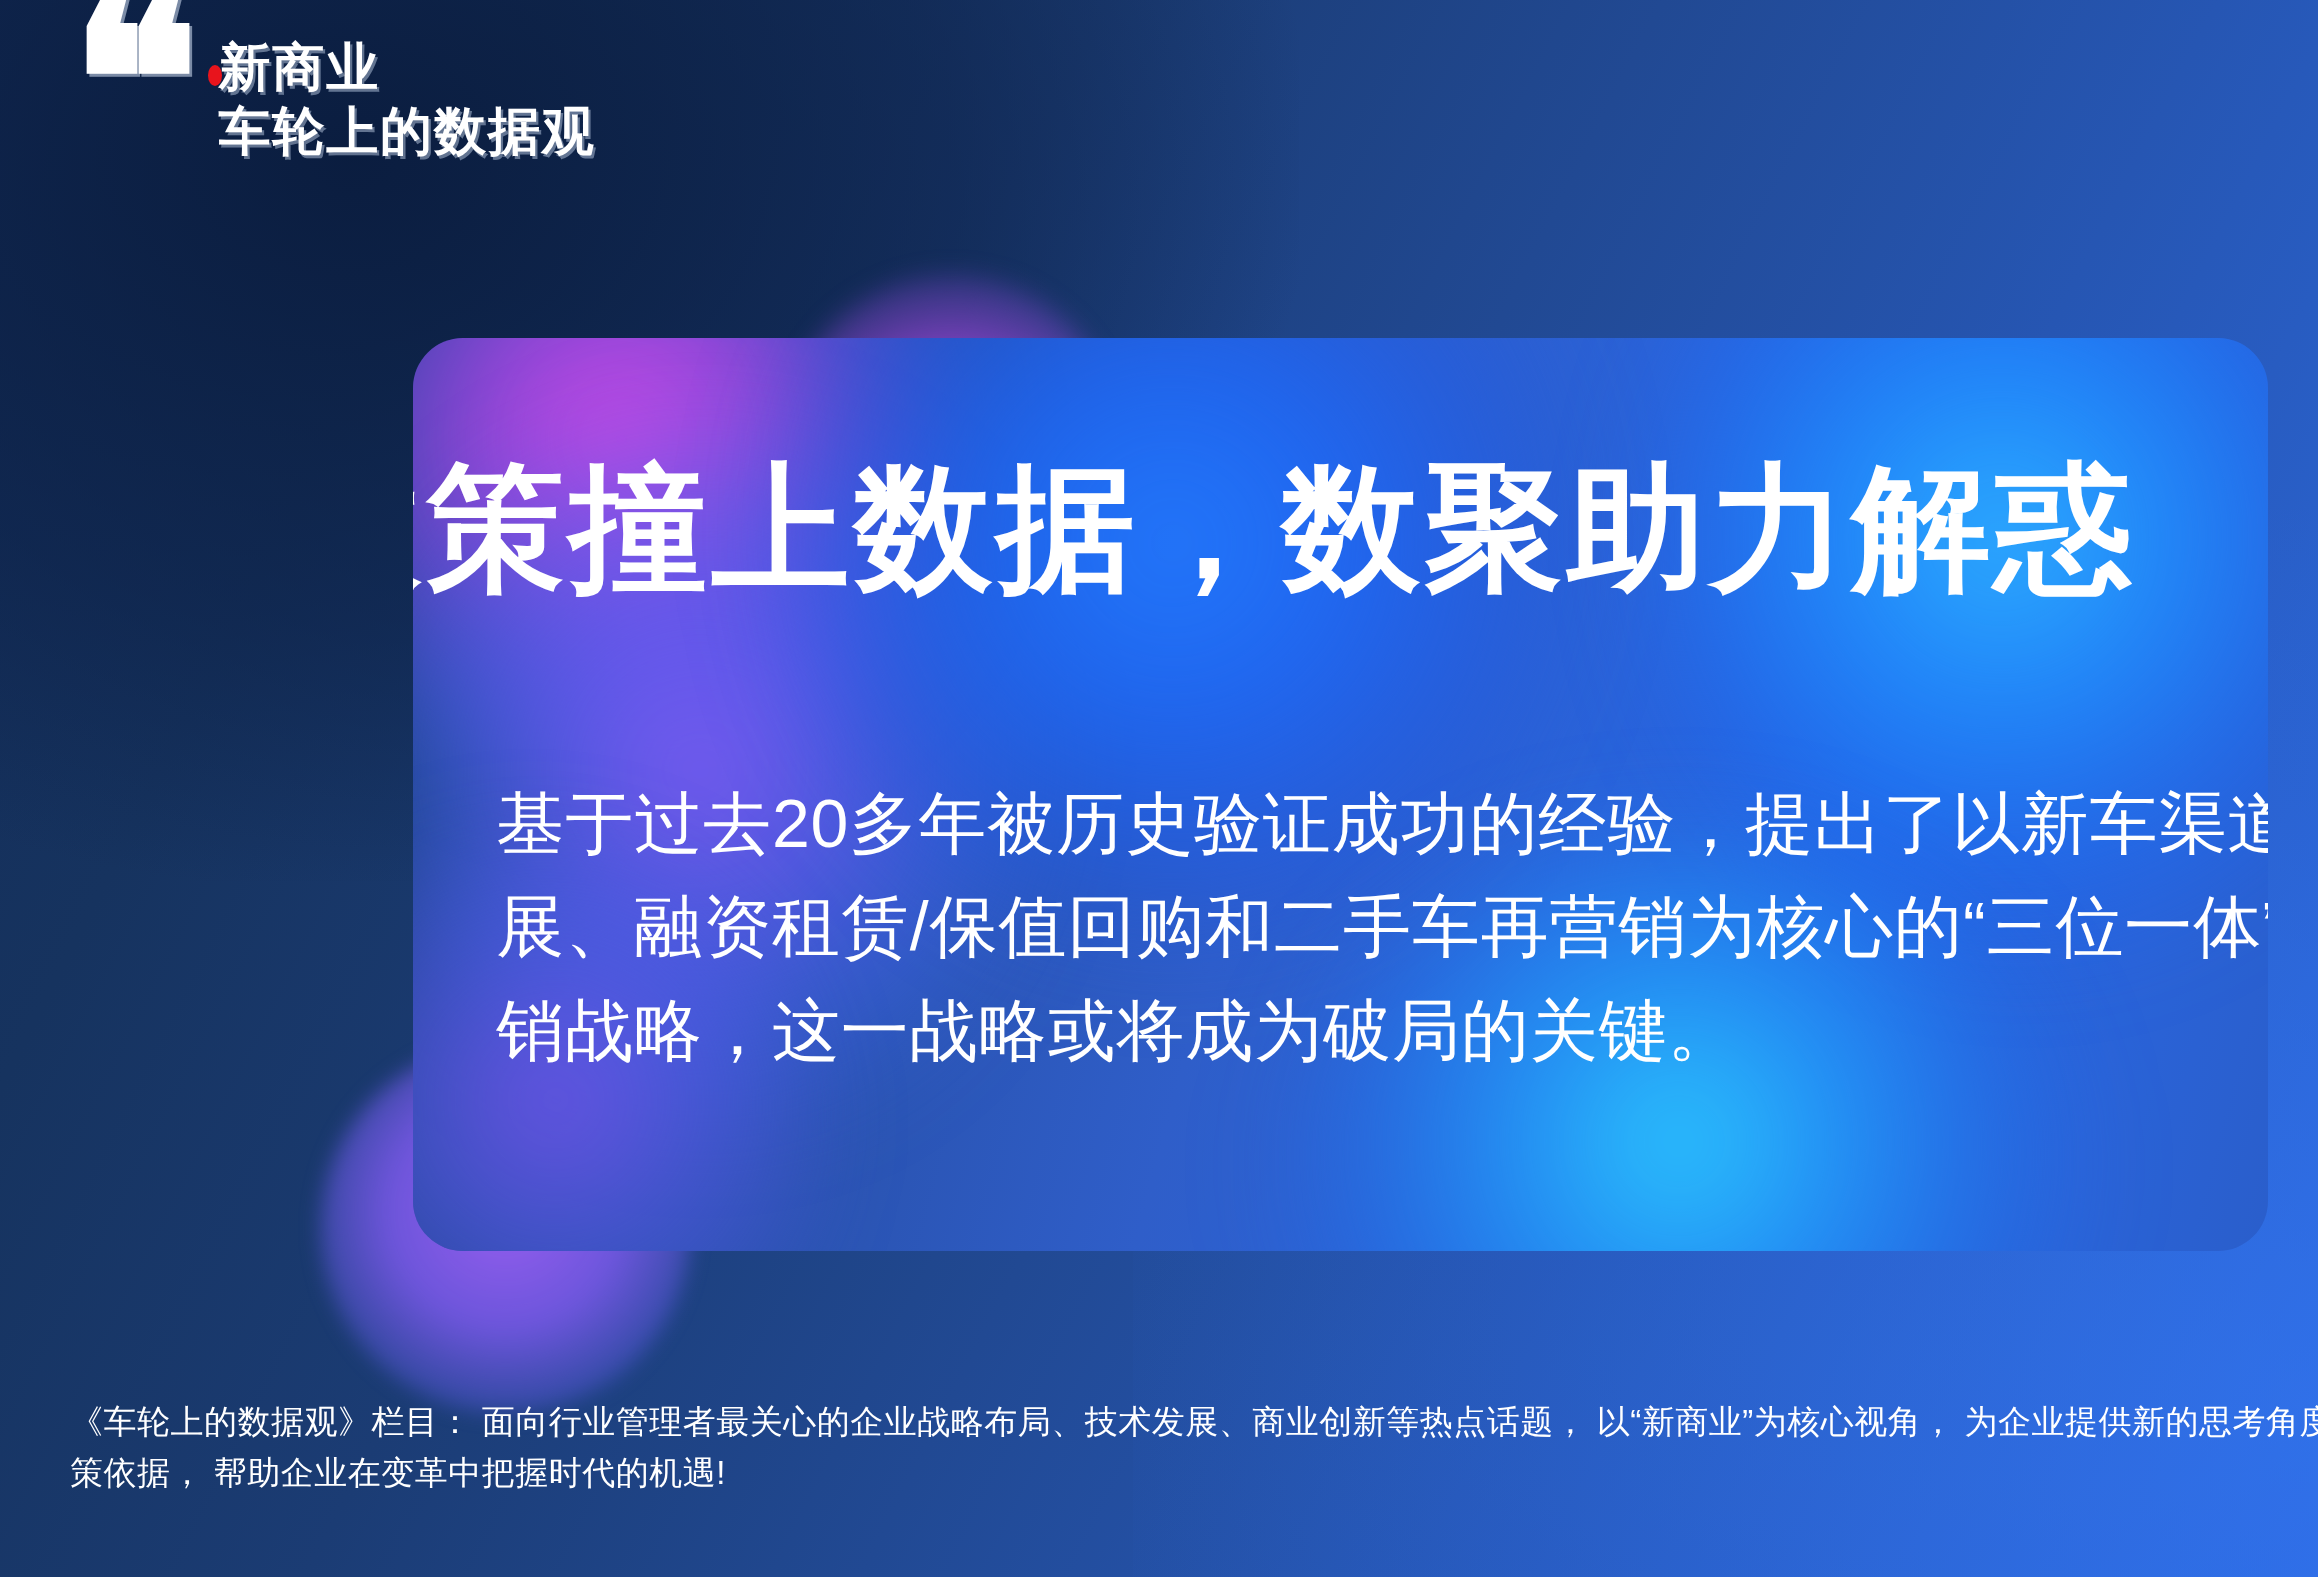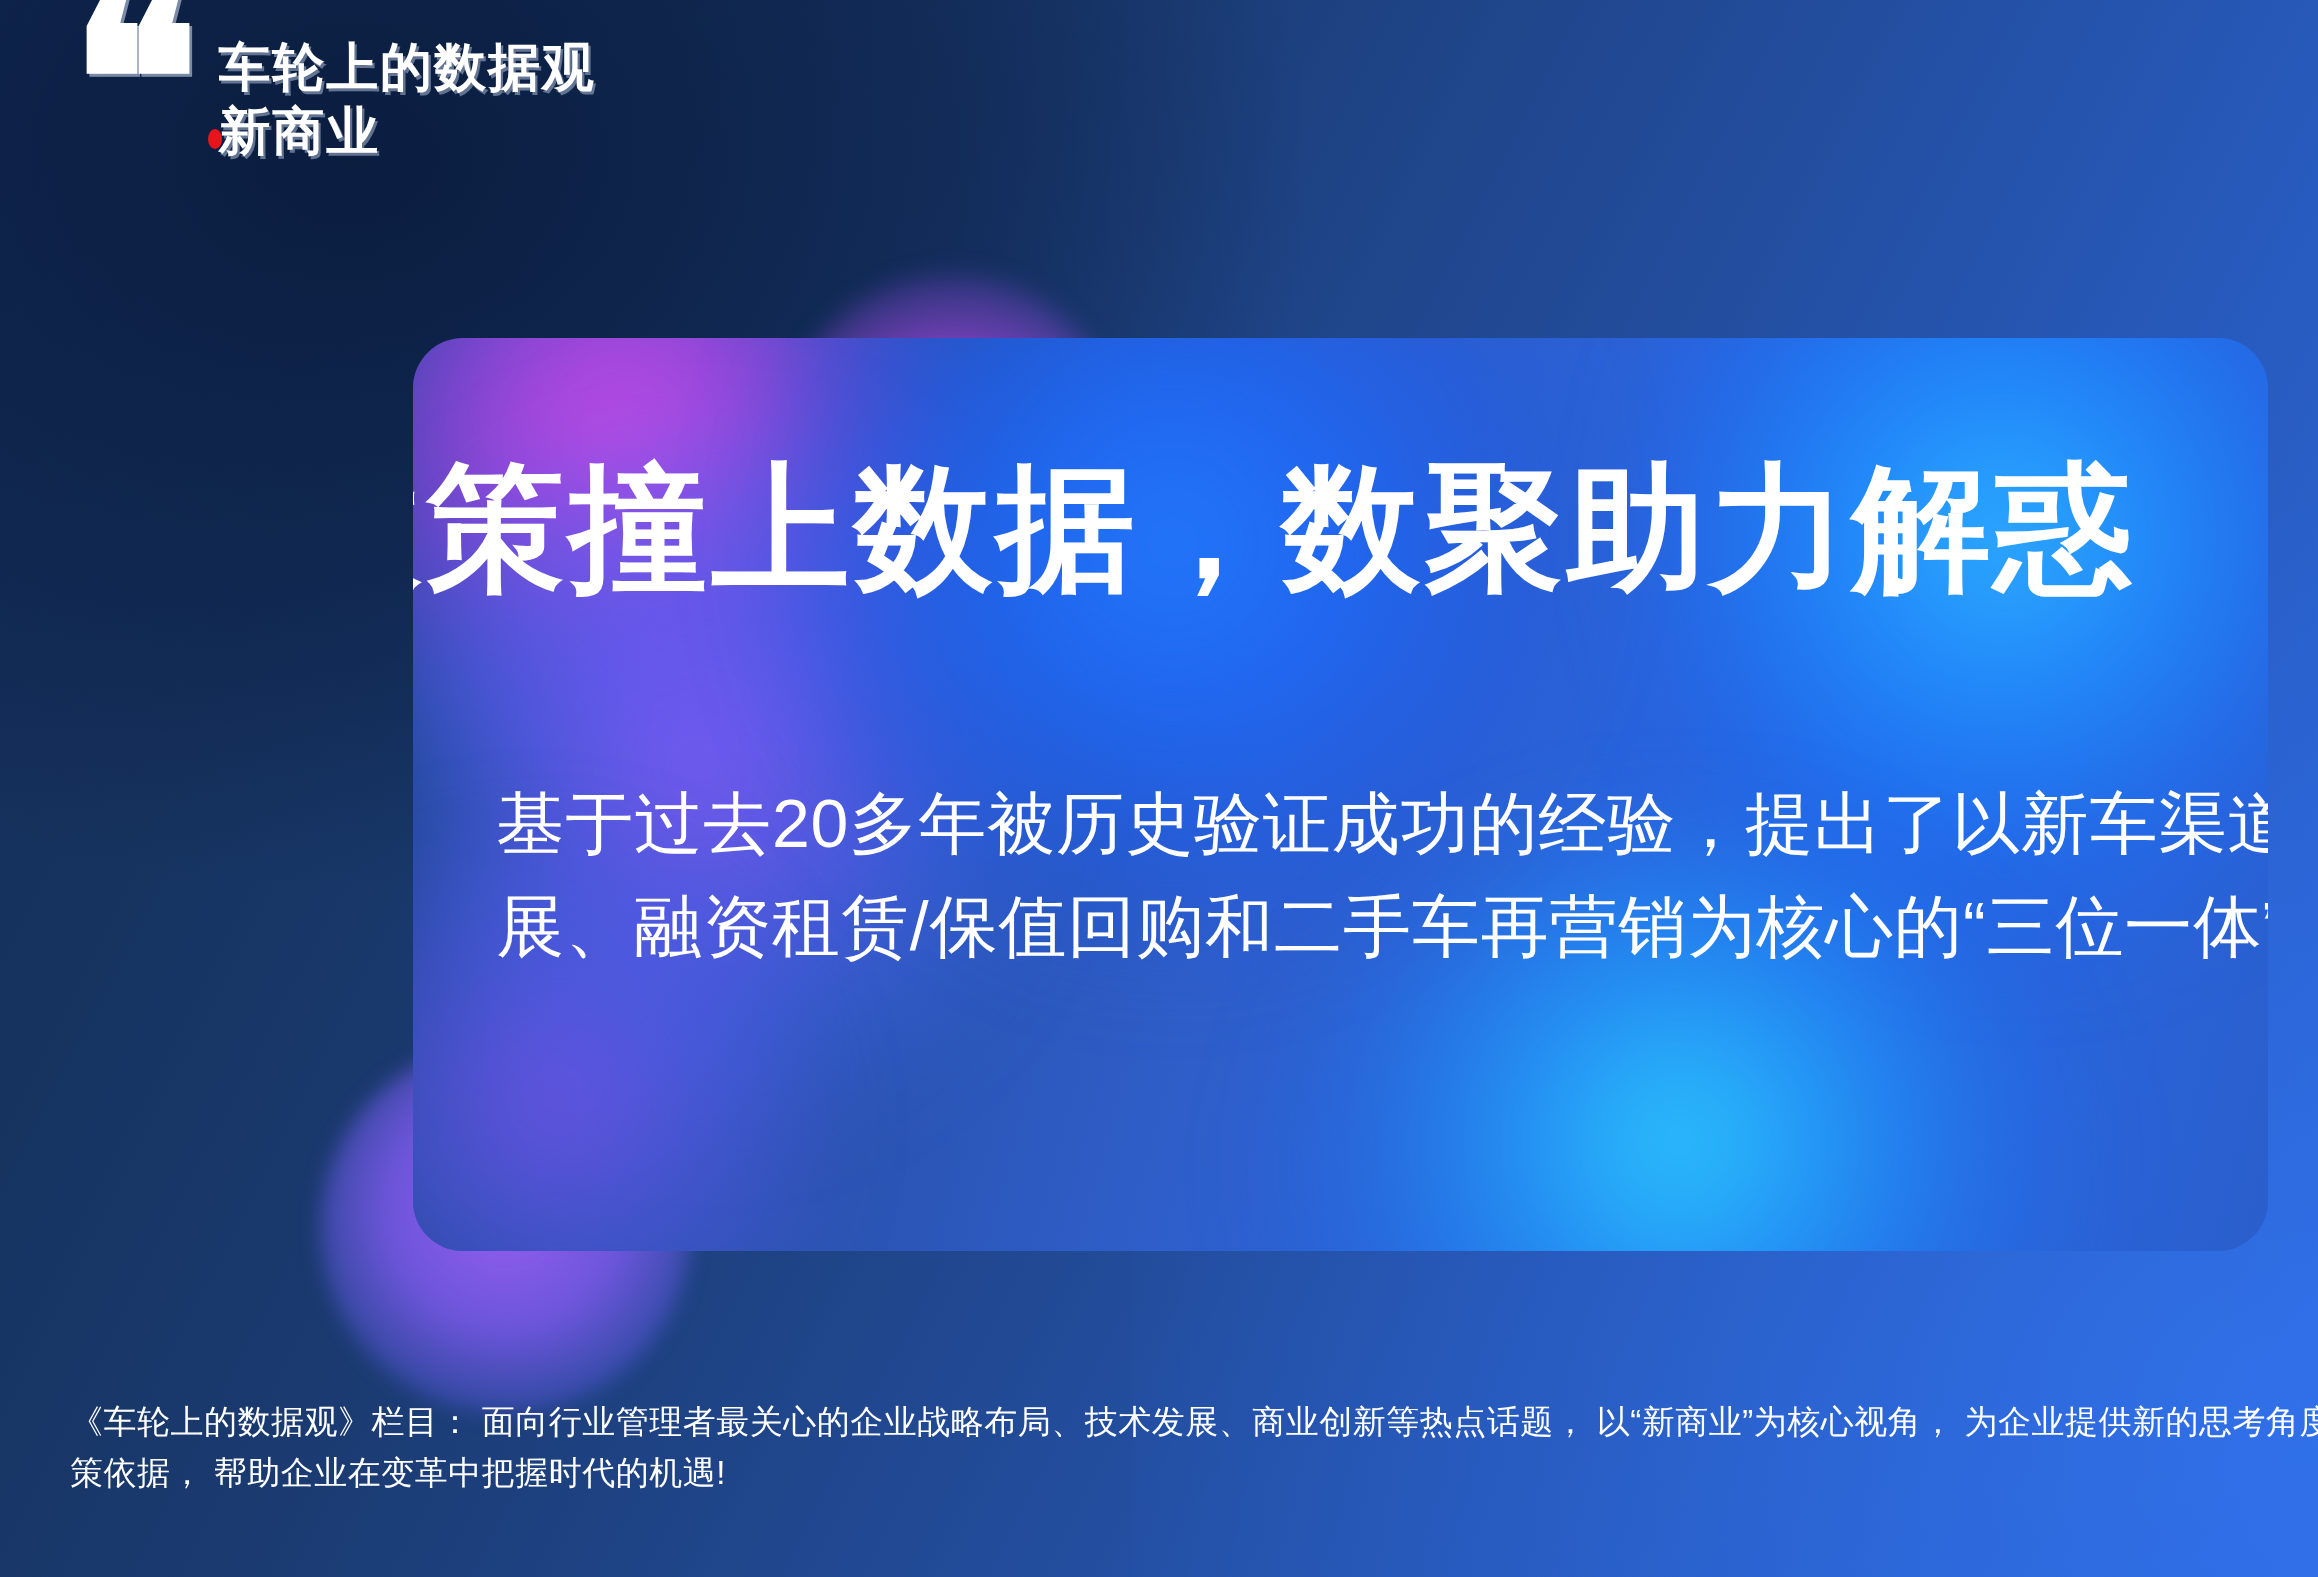--- a/index.html
+++ b/index.html
@@ -199,42 +199,43 @@
 <div class="bg-base"></div>
 <div class="bg-tint-tl"></div>
 <div class="bg-tint-br"></div>
 
 <div class="outer-blob outer-magenta"></div>
 <div class="outer-blob outer-violet-bl"></div>
 
 <div class="logo">
   <span class="quote-mark">❝</span>
   <div class="logo-text">
-    <div class="logo-line">车轮上的数据观</div>
     <div class="logo-line">
       <span class="logo-dot"></span>
       <span>新商业</span>
     </div>
+    <div class="logo-line">车轮上的数据观</div>
   </div>
 </div>
 
 <div class="card">
   <div class="glow glow-magenta"></div>
   <div class="glow glow-violet"></div>
   <div class="glow glow-violet2"></div>
   <div class="glow glow-blue"></div>
   <div class="glow glow-cyan"></div>
   <div class="glow glow-cyan2"></div>
 
   <div class="card-inner">
     <h1 class="title">政策撞上数据，数聚助力解惑</h1>
 
     <div class="body-copy">
       <span class="body-line">基于过去20多年被历史验证成功的经验，提出了以新车渠道拓</span>
       <span class="body-line">展、融资租赁/保值回购和二手车再营销为核心的“三位一体”营</span>
+      <span class="body-line">销战略，这一战略或将成为破局的关键。</span>
     </div>
   </div>
 </div>
 
 <div class="footer">
   <span class="footer-line">《车轮上的数据观》栏目： 面向行业管理者最关心的企业战略布局、技术发展、商业创新等热点话题， 以“新商业”为核心视角， 为企业提供新的思考角度和决</span>
   <span class="footer-line">策依据， 帮助企业在变革中把握时代的机遇!</span>
 </div>
 
 

